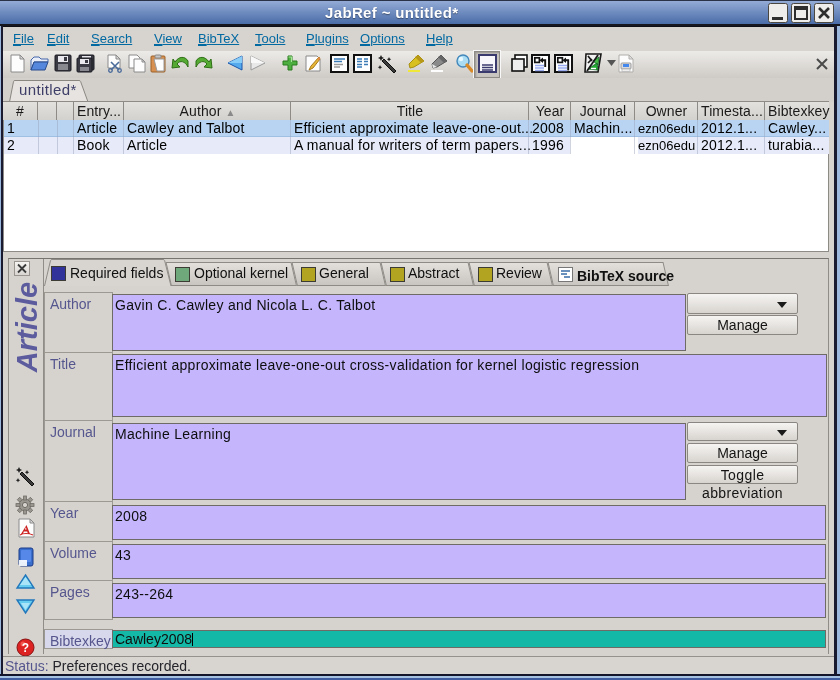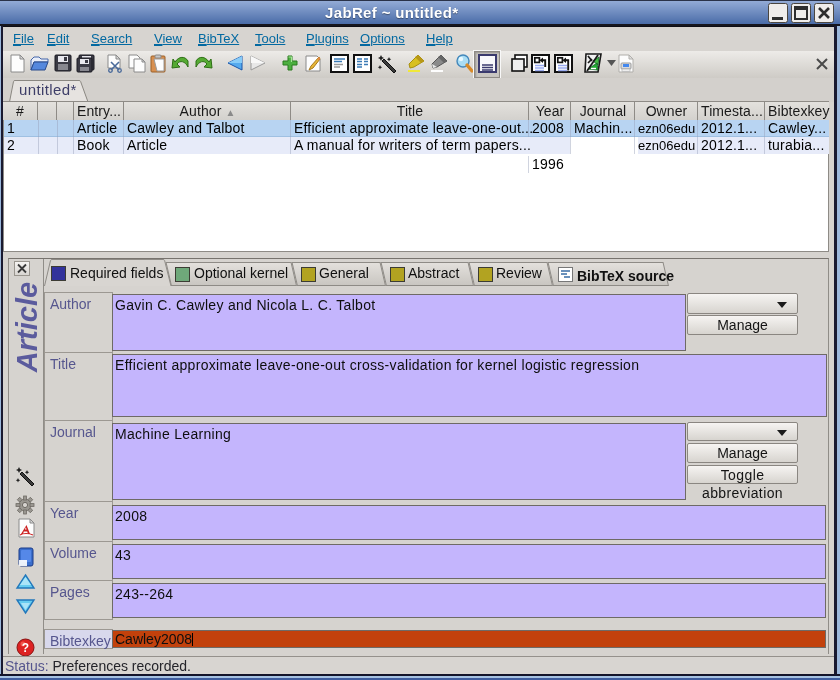--- a/index.html
+++ b/index.html
@@ -223,21 +223,21 @@
 <div class="rcell" style="left:693px;width:64px;">2012.1...</div>
 <div class="rcell" style="left:760px;width:62px;">Cawley...</div>
 </div>
 <div id="row2" class="a" style="left:4px;top:137px;width:825px;height:17px;background:#e7ebf9;">
 <div class="rcell" style="left:0;width:30px;border-left:none;">2</div>
 <div class="rcell" style="left:34px;width:18px;"></div>
 <div class="rcell" style="left:53px;width:16px;"></div>
 <div class="rcell" style="left:69px;width:47px;">Book</div>
 <div class="rcell" style="left:119px;width:164px;">Article</div>
 <div class="rcell" style="left:286px;width:238px;">A manual for writers of term papers...</div>
-<div class="rcell" style="left:524px;width:39px;margin-top:19px;">1996</div>
+<div class="rcell" style="left:524px;width:39px;">1996</div>
 <div class="rcell" style="left:566px;width:64px;background:#fff;height:17px;"></div>
 <div class="rcell" style="left:630px;width:60px;font-size:13px;letter-spacing:0;">ezn06edu</div>
 <div class="rcell" style="left:693px;width:64px;">2012.1...</div>
 <div class="rcell" style="left:760px;width:62px;">turabia...</div>
 </div>
 
 <div class="a" style="left:8px;top:258px;width:821px;height:396px;background:#d6d3cf;border-top:1px solid #77736e;border-left:1px solid #908d88;border-right:1px solid #908d88;box-sizing:border-box;"></div>
 
 <div class="a" style="left:9px;top:259px;width:35px;height:395px;border-right:1px solid #908d88;box-sizing:border-box;"></div>
 <div class="a" style="left:14px;top:261px;width:16px;height:15px;background:linear-gradient(#f6f4f2,#d8d5d1);border:1px solid #9a968f;box-sizing:border-box;"></div>
@@ -327,21 +327,21 @@
 <div class="flab" style="top:501px;height:41px;">Year</div>
 <div class="flab" style="top:541px;height:40px;">Volume</div>
 <div class="flab" style="top:580px;height:40px;">Pages</div>
 <div class="flab" style="top:629px;height:20px;background:#d8d8ec;">Bibtexkey</div>
 <div class="ffield" style="left:112px;top:294px;width:574px;height:57px;">Gavin C. Cawley and Nicola L. C. Talbot</div>
 <div class="ffield" style="left:112px;top:354px;width:715px;height:63px;">Efficient approximate leave-one-out cross-validation for kernel logistic regression</div>
 <div class="ffield" style="left:112px;top:423px;width:574px;height:77px;">Machine Learning</div>
 <div class="ffield" style="left:112px;top:505px;width:714px;height:35px;">2008</div>
 <div class="ffield" style="left:112px;top:544px;width:714px;height:35px;">43</div>
 <div class="ffield" style="left:112px;top:583px;width:714px;height:35px;">243--264</div>
-<div class="ffield" style="left:112px;top:630px;width:714px;height:18px;background:#c2410c;padding-top:1px;"><span style="letter-spacing:0;">Cawley2008</span><span style="display:inline-block;width:1px;height:13px;background:#000;vertical-align:-2px;"></span></div>
+<div class="ffield" style="left:112px;top:630px;width:714px;height:18px;background:#14b8a6;padding-top:1px;"><span style="letter-spacing:0;">Cawley2008</span><span style="display:inline-block;width:1px;height:13px;background:#000;vertical-align:-2px;"></span></div>
 </div>
 
 <div class="btn" style="top:293px;height:21px;line-height:20px;">
       <svg width="10" height="6" style="position:absolute;right:10px;top:8px">
         <path d="M0 0 L10 0 L5 6 Z" fill="#1a1a1a"></path>
       </svg>
     </div>
 <div class="btn" style="top:315px;height:20px;line-height:19px;">Manage</div>
 <div class="btn" style="top:422px;height:19px;line-height:18px;">
       <svg width="10" height="6" style="position:absolute;right:10px;top:7px">

